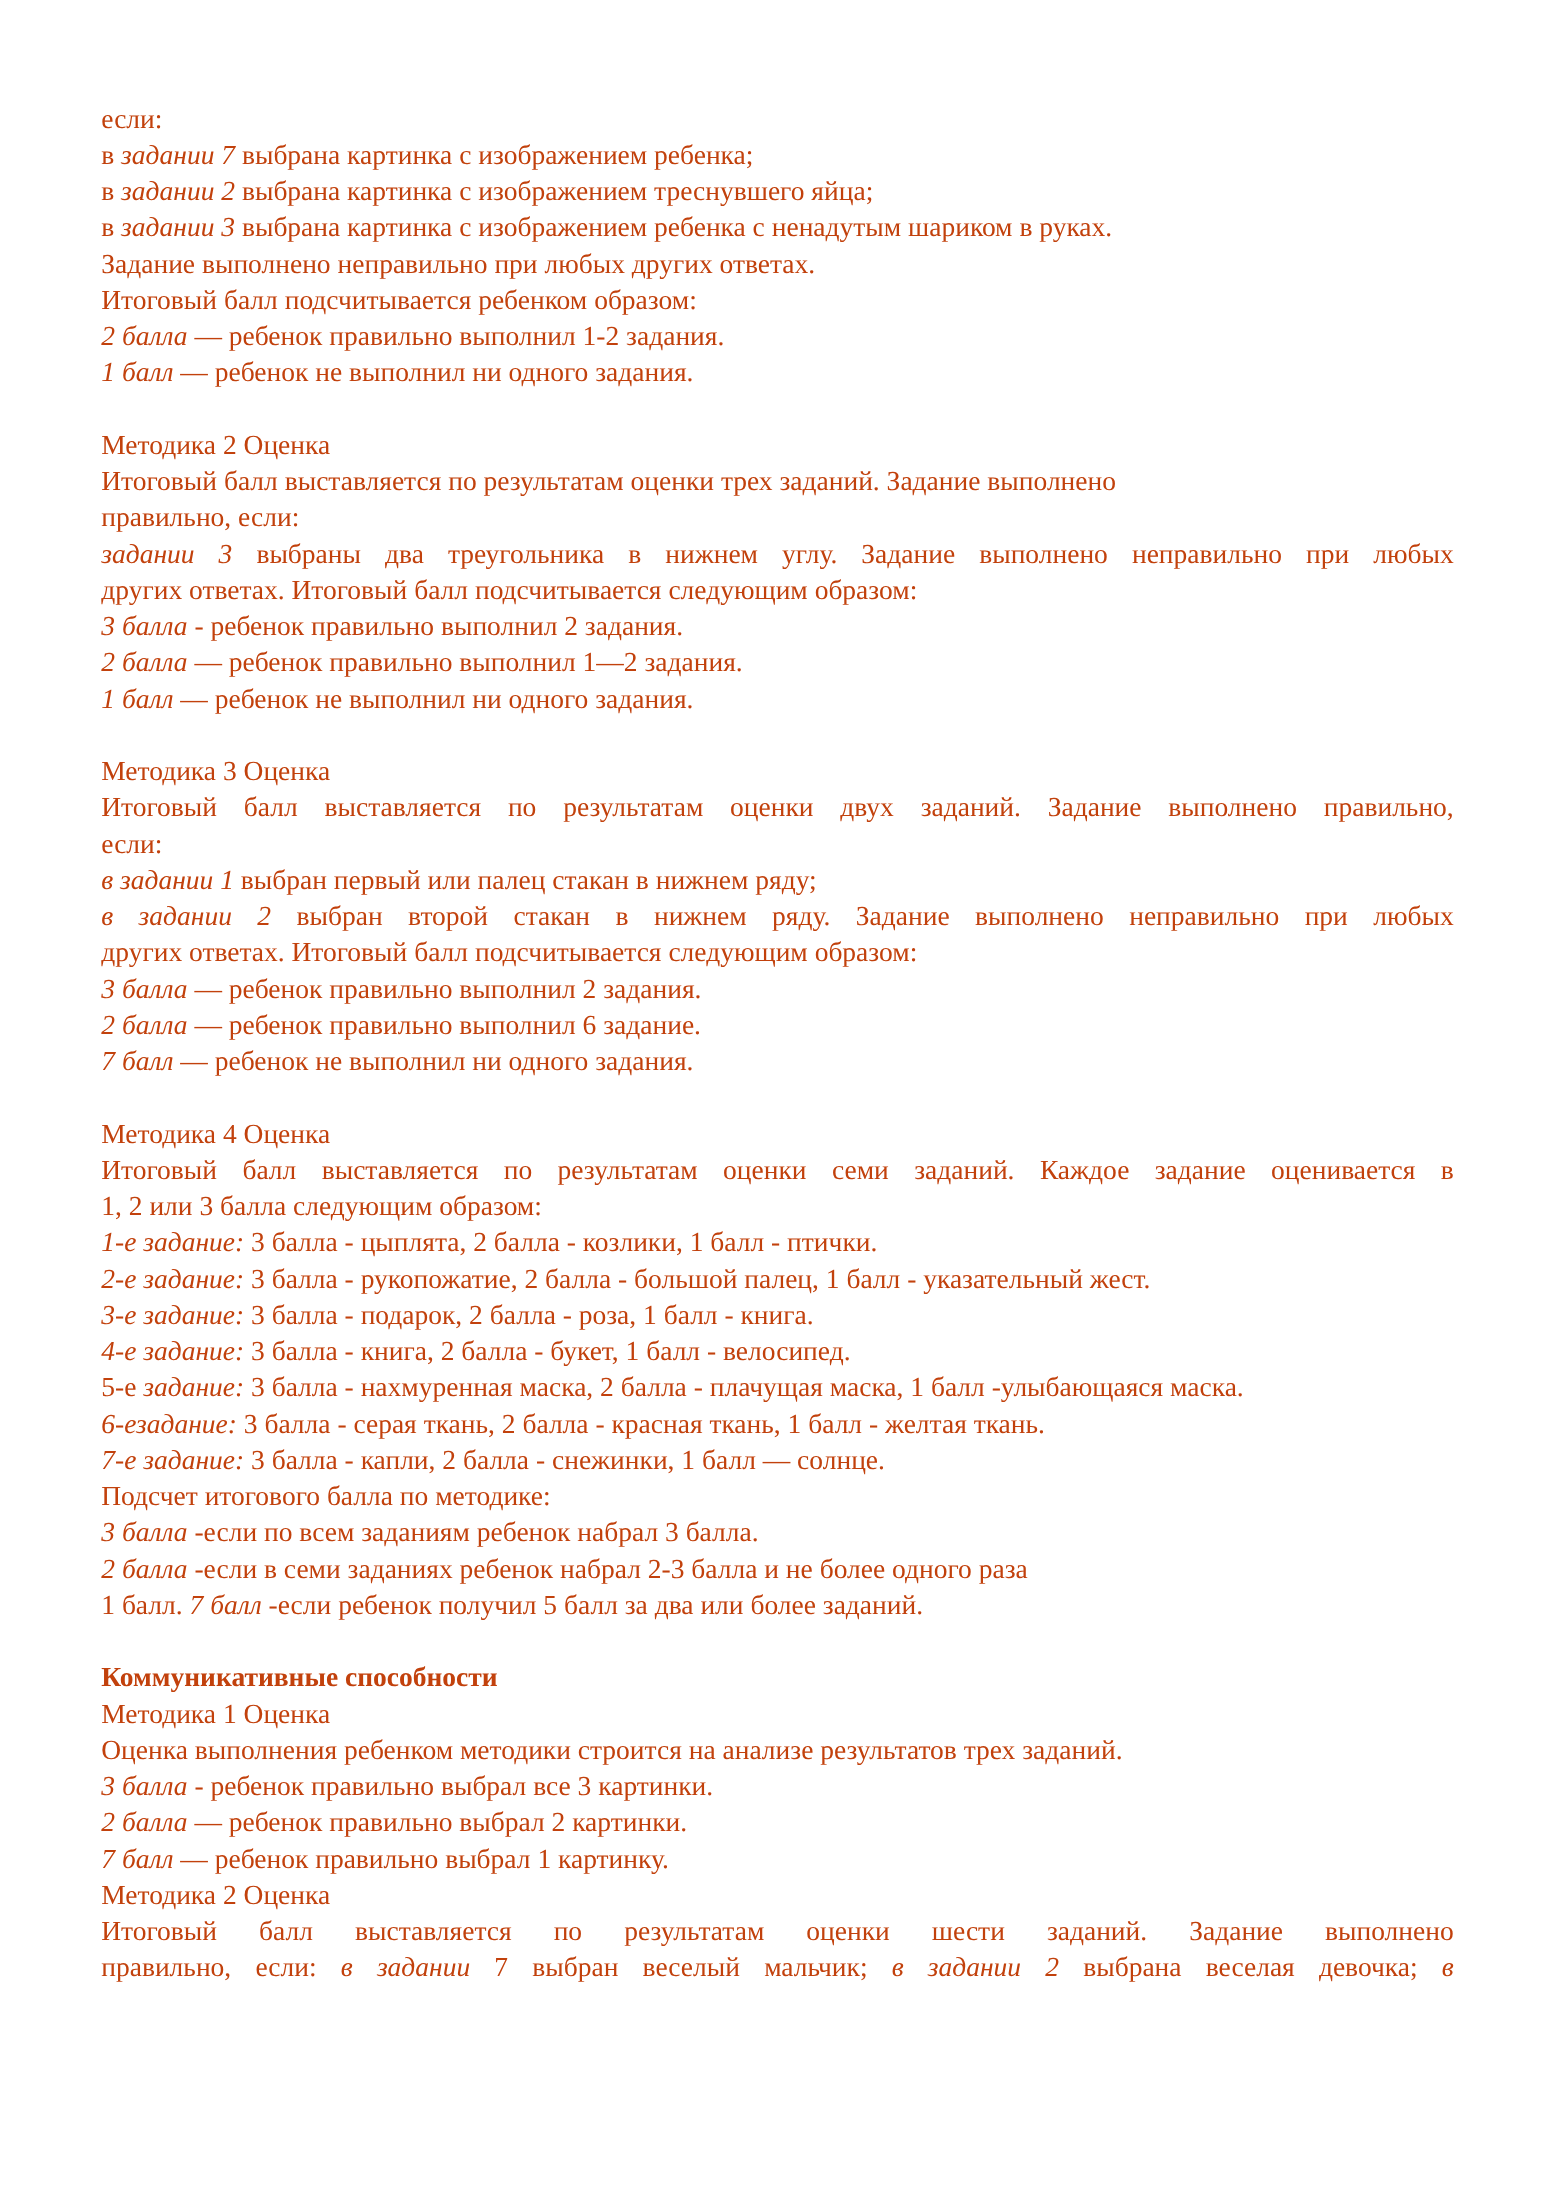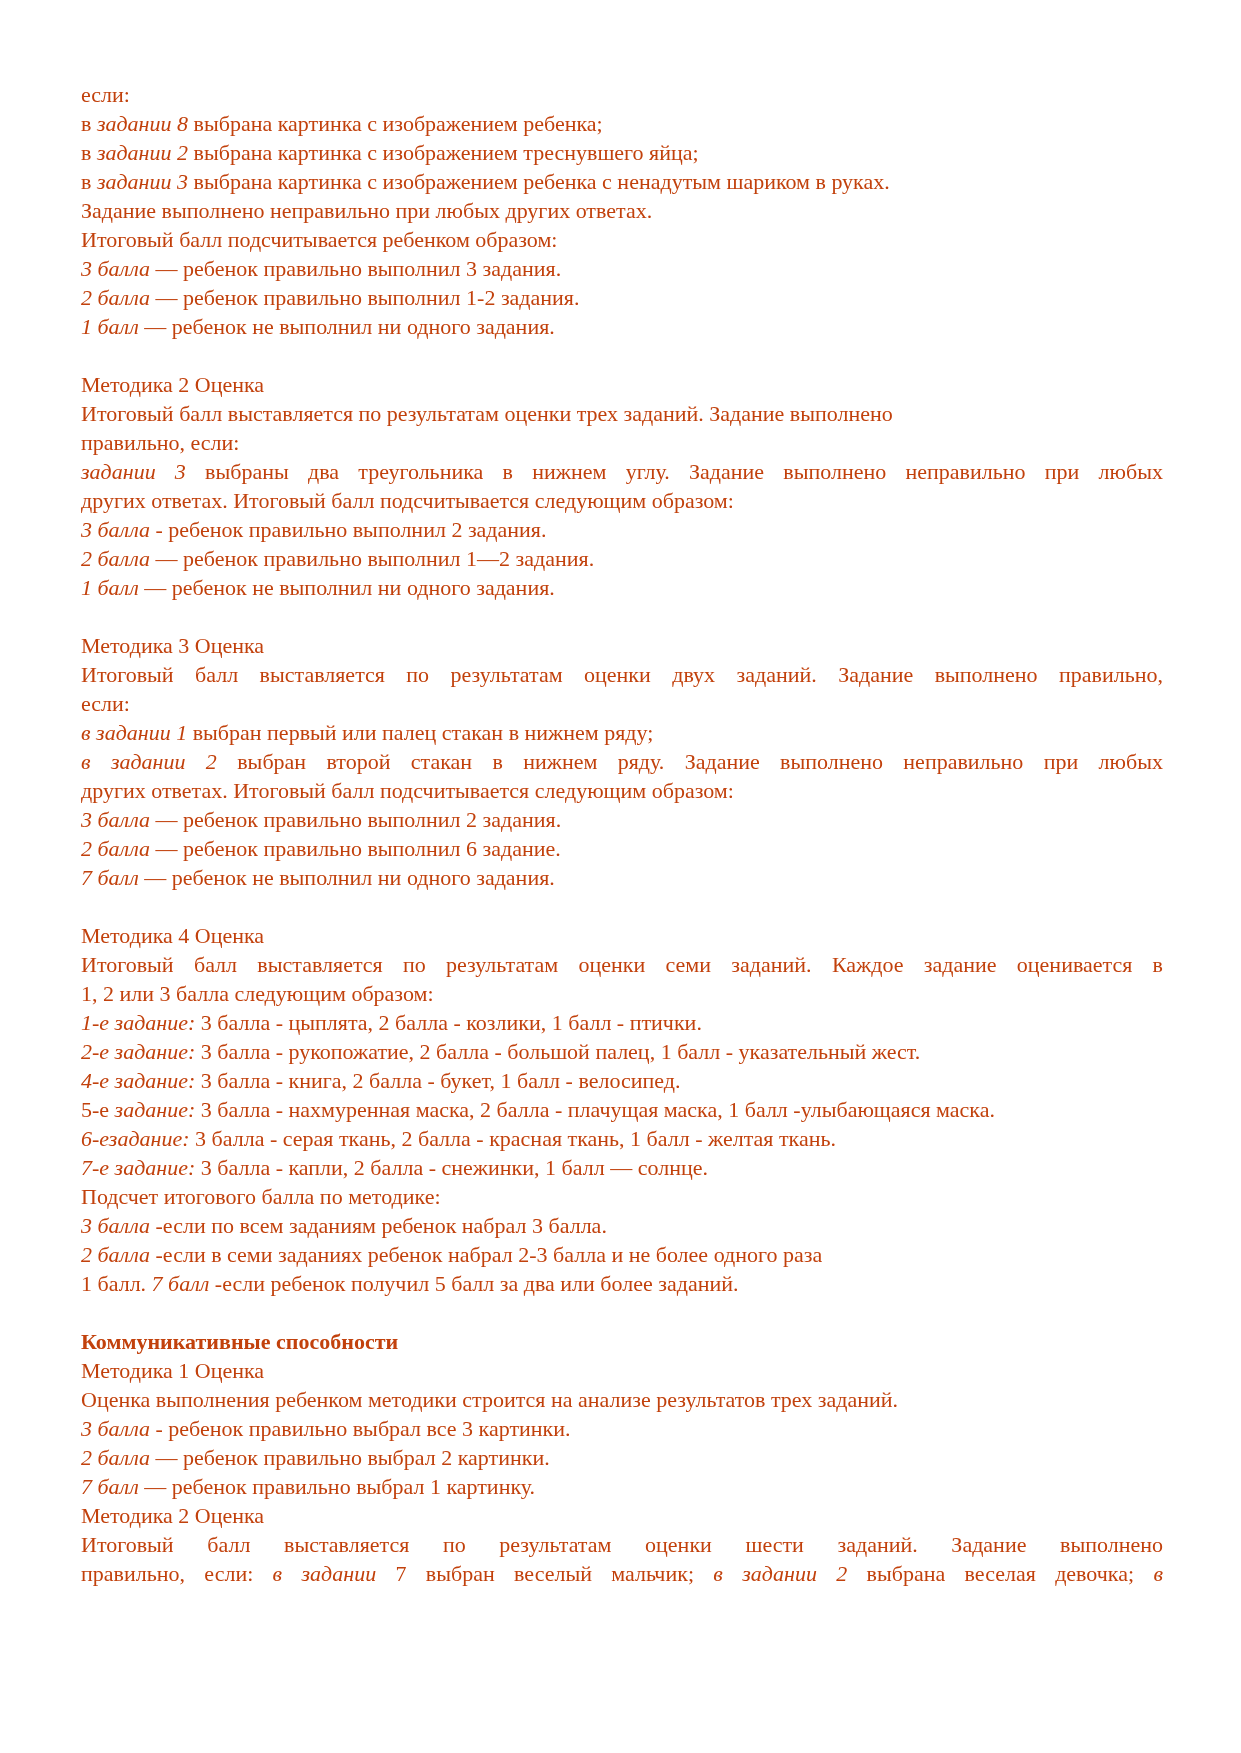--- a/index.html
+++ b/index.html
@@ -30,26 +30,25 @@
   }
   .it { font-style: italic; }
   .bd { font-weight: bold; text-align: center; }
 </style>
 </head>
 <body>
 
 <div class="page">
     <div class="para">
       <div class="line"><span>если:</span></div>
-      <div class="line"><span>в </span><span class="it">задании 8</span><span> выбрана картинка с изображением ребенка;</span></div>
+      <div class="line"><span>в </span><span class="it">задании 7</span><span> выбрана картинка с изображением ребенка;</span></div>
       <div class="line"><span>в </span><span class="it">задании 2</span><span> выбрана картинка с изображением треснувшего яйца;</span></div>
       <div class="line"><span>в </span><span class="it">задании 3</span><span> выбрана картинка с изображением ребенка с ненадутым шариком в руках.</span></div>
       <div class="line"><span>Задание выполнено неправильно при любых других ответах.</span></div>
       <div class="line"><span>Итоговый балл подсчитывается ребенком образом:</span></div>
-      <div class="line"><span class="it">3 балла</span><span> — ребенок правильно выполнил 3 задания.</span></div>
       <div class="line"><span class="it">2 балла</span><span> — ребенок правильно выполнил 1-2 задания.</span></div>
       <div class="line"><span class="it">1 балл</span><span> — ребенок не выполнил ни одного задания.</span></div>
     </div>
     <div class="gap"></div>
     <div class="para">
       <div class="line"><span>Методика 2 Оценка</span></div>
       <div class="line"><span>Итоговый балл выставляется по результатам оценки трех заданий. Задание выполнено</span></div>
       <div class="line"><span>правильно, если:</span></div>
       <div class="line just"><span class="it">задании 3</span><span> выбраны два треугольника в нижнем углу. Задание выполнено неправильно при любых</span></div>
       <div class="line"><span>других ответах. Итоговый балл подсчитывается следующим образом:</span></div>
@@ -69,20 +68,21 @@
       <div class="line"><span class="it">2 балла</span><span> — ребенок правильно выполнил 6 задание.</span></div>
       <div class="line"><span class="it">7 балл</span><span> — ребенок не выполнил ни одного задания.</span></div>
     </div>
     <div class="gap"></div>
     <div class="para">
       <div class="line"><span>Методика 4 Оценка</span></div>
       <div class="line just"><span>Итоговый балл выставляется по результатам оценки семи заданий. Каждое задание оценивается в</span></div>
       <div class="line"><span>1, 2 или 3 балла следующим образом:</span></div>
       <div class="line"><span class="it">1-е задание:</span><span> 3 балла - цыплята, 2 балла - козлики, 1 балл - птички.</span></div>
       <div class="line"><span class="it">2-е задание:</span><span> 3 балла - рукопожатие, 2 балла - большой палец, 1 балл - указательный жест.</span></div>
+      <div class="line"><span class="it">3-е задание:</span><span> 3 балла - подарок, 2 балла - роза, 1 балл - книга.</span></div>
       <div class="line"><span class="it">4-е задание:</span><span> 3 балла - книга, 2 балла - букет, 1 балл - велосипед.</span></div>
       <div class="line"><span>5-е </span><span class="it">задание:</span><span> 3 балла - нахмуренная маска, 2 балла - плачущая маска, 1 балл -улыбающаяся маска.</span></div>
       <div class="line"><span class="it">6-езадание:</span><span> 3 балла - серая ткань, 2 балла - красная ткань, 1 балл - желтая ткань.</span></div>
       <div class="line"><span class="it">7-е задание:</span><span> 3 балла - капли, 2 балла - снежинки, 1 балл — солнце.</span></div>
       <div class="line"><span>Подсчет итогового балла по методике:</span></div>
       <div class="line"><span class="it">3 балла</span><span> -если по всем заданиям ребенок набрал 3 балла.</span></div>
       <div class="line"><span class="it">2 балла</span><span> -если в семи заданиях ребенок набрал 2-3 балла и не более одного раза</span></div>
       <div class="line"><span>1 балл. </span><span class="it">7 балл</span><span> -если ребенок получил 5 балл за два или более заданий.</span></div>
     </div>
     <div class="gap"></div>

